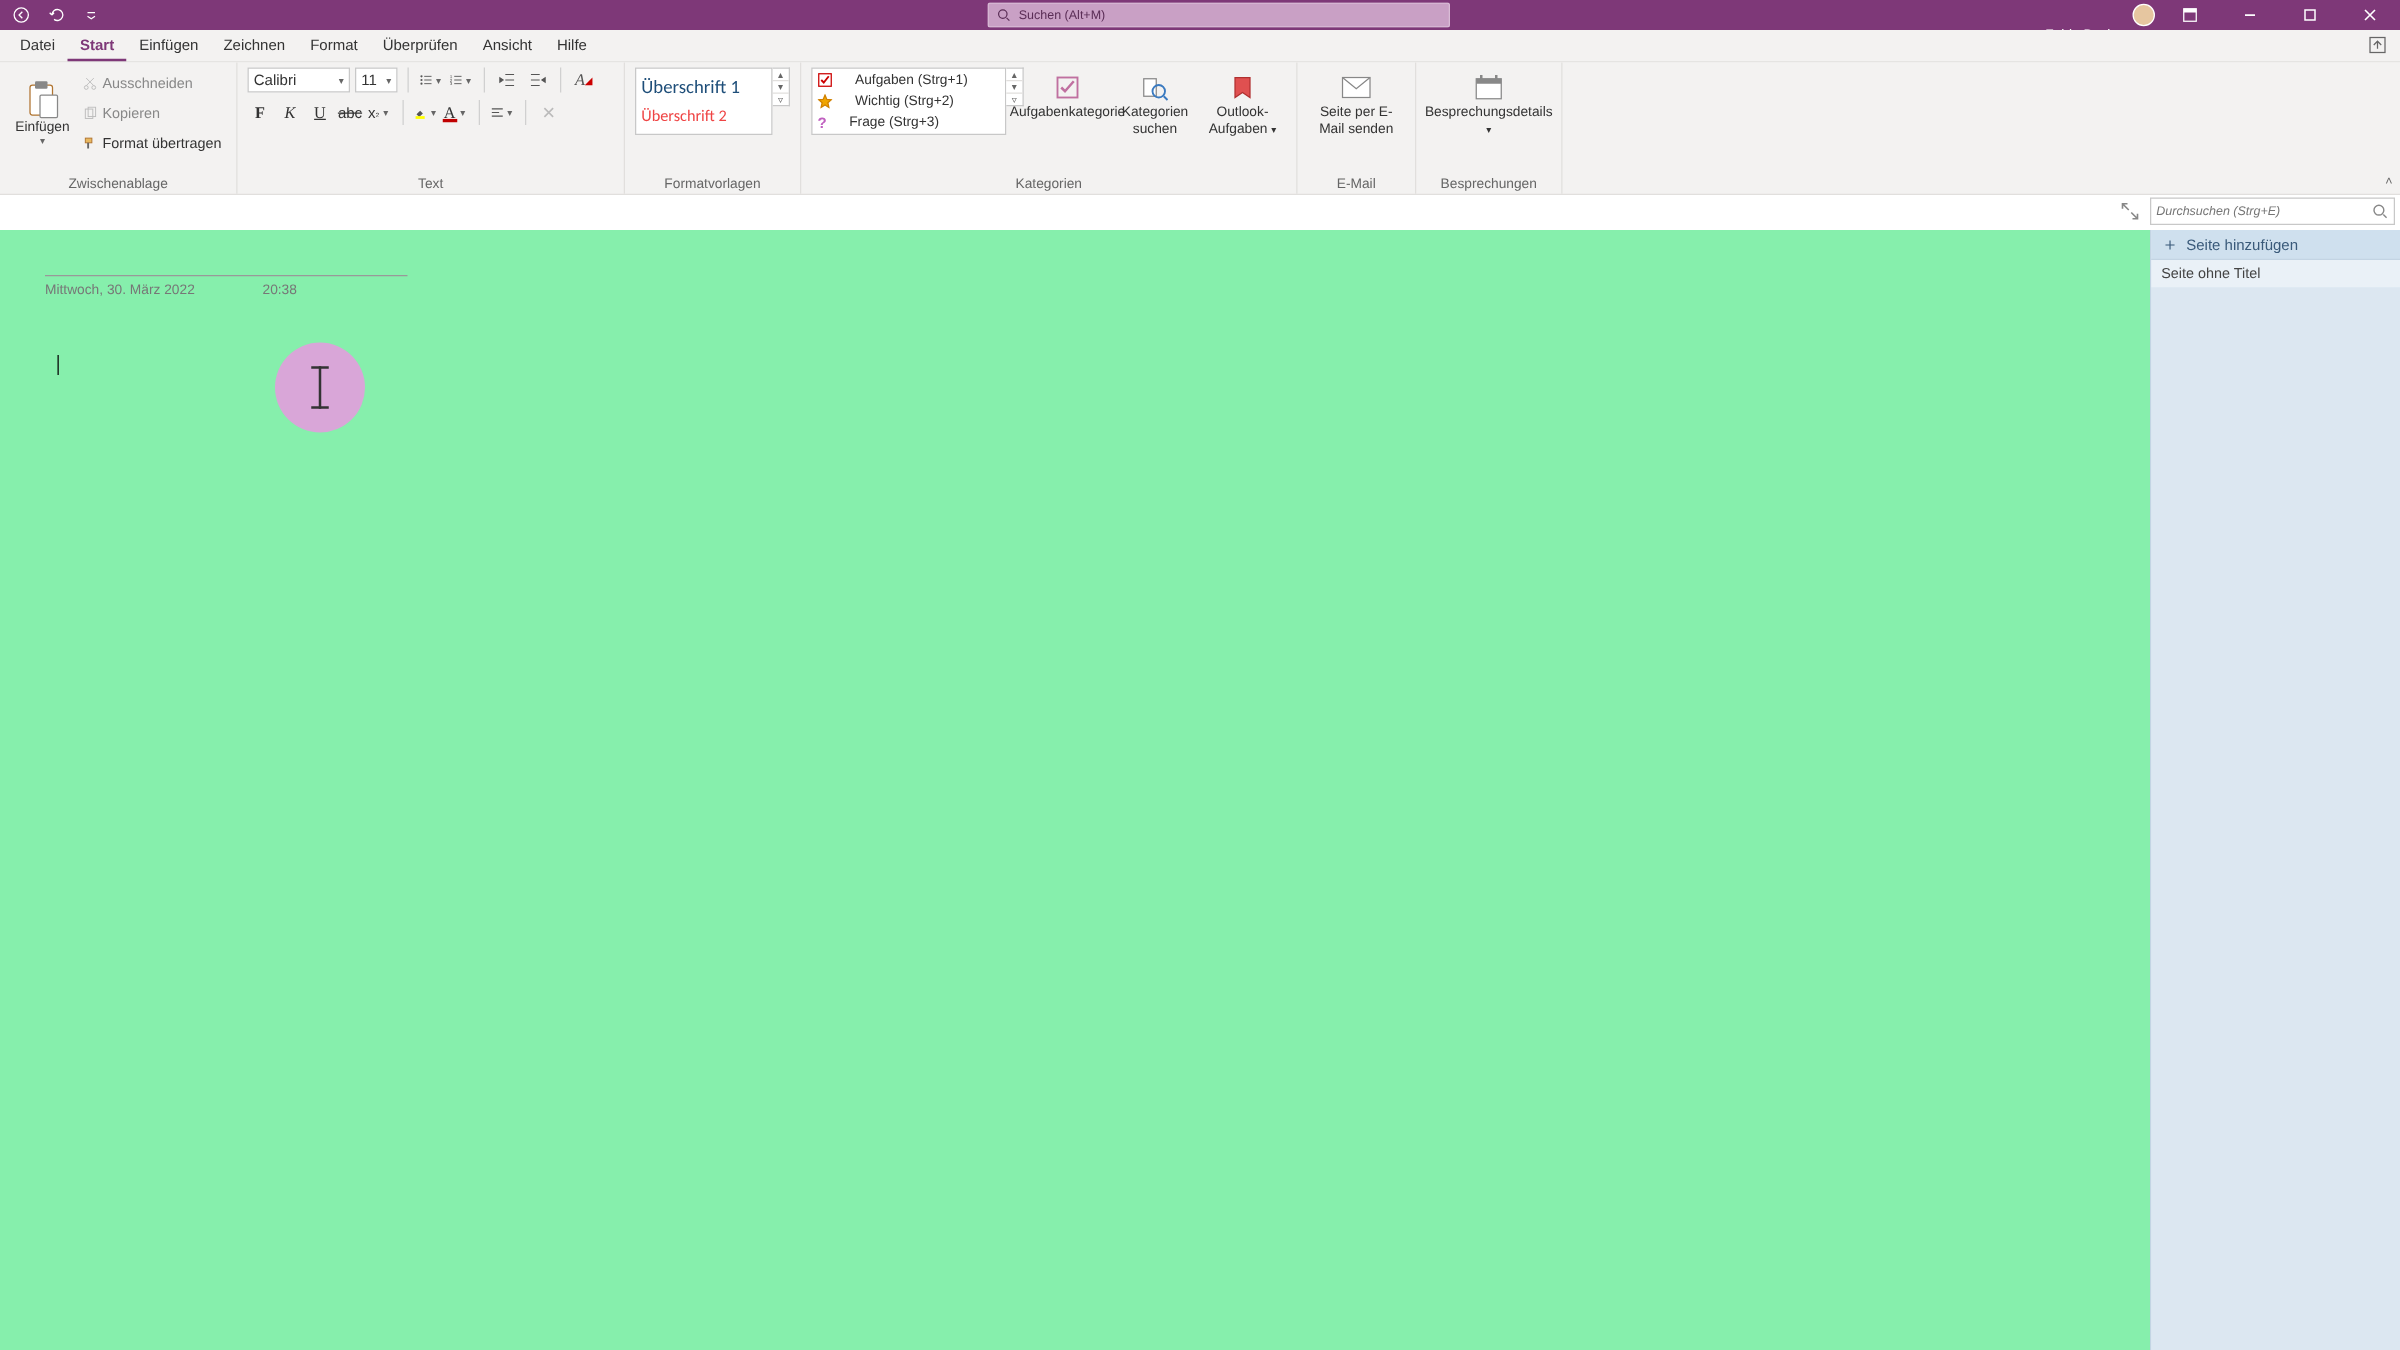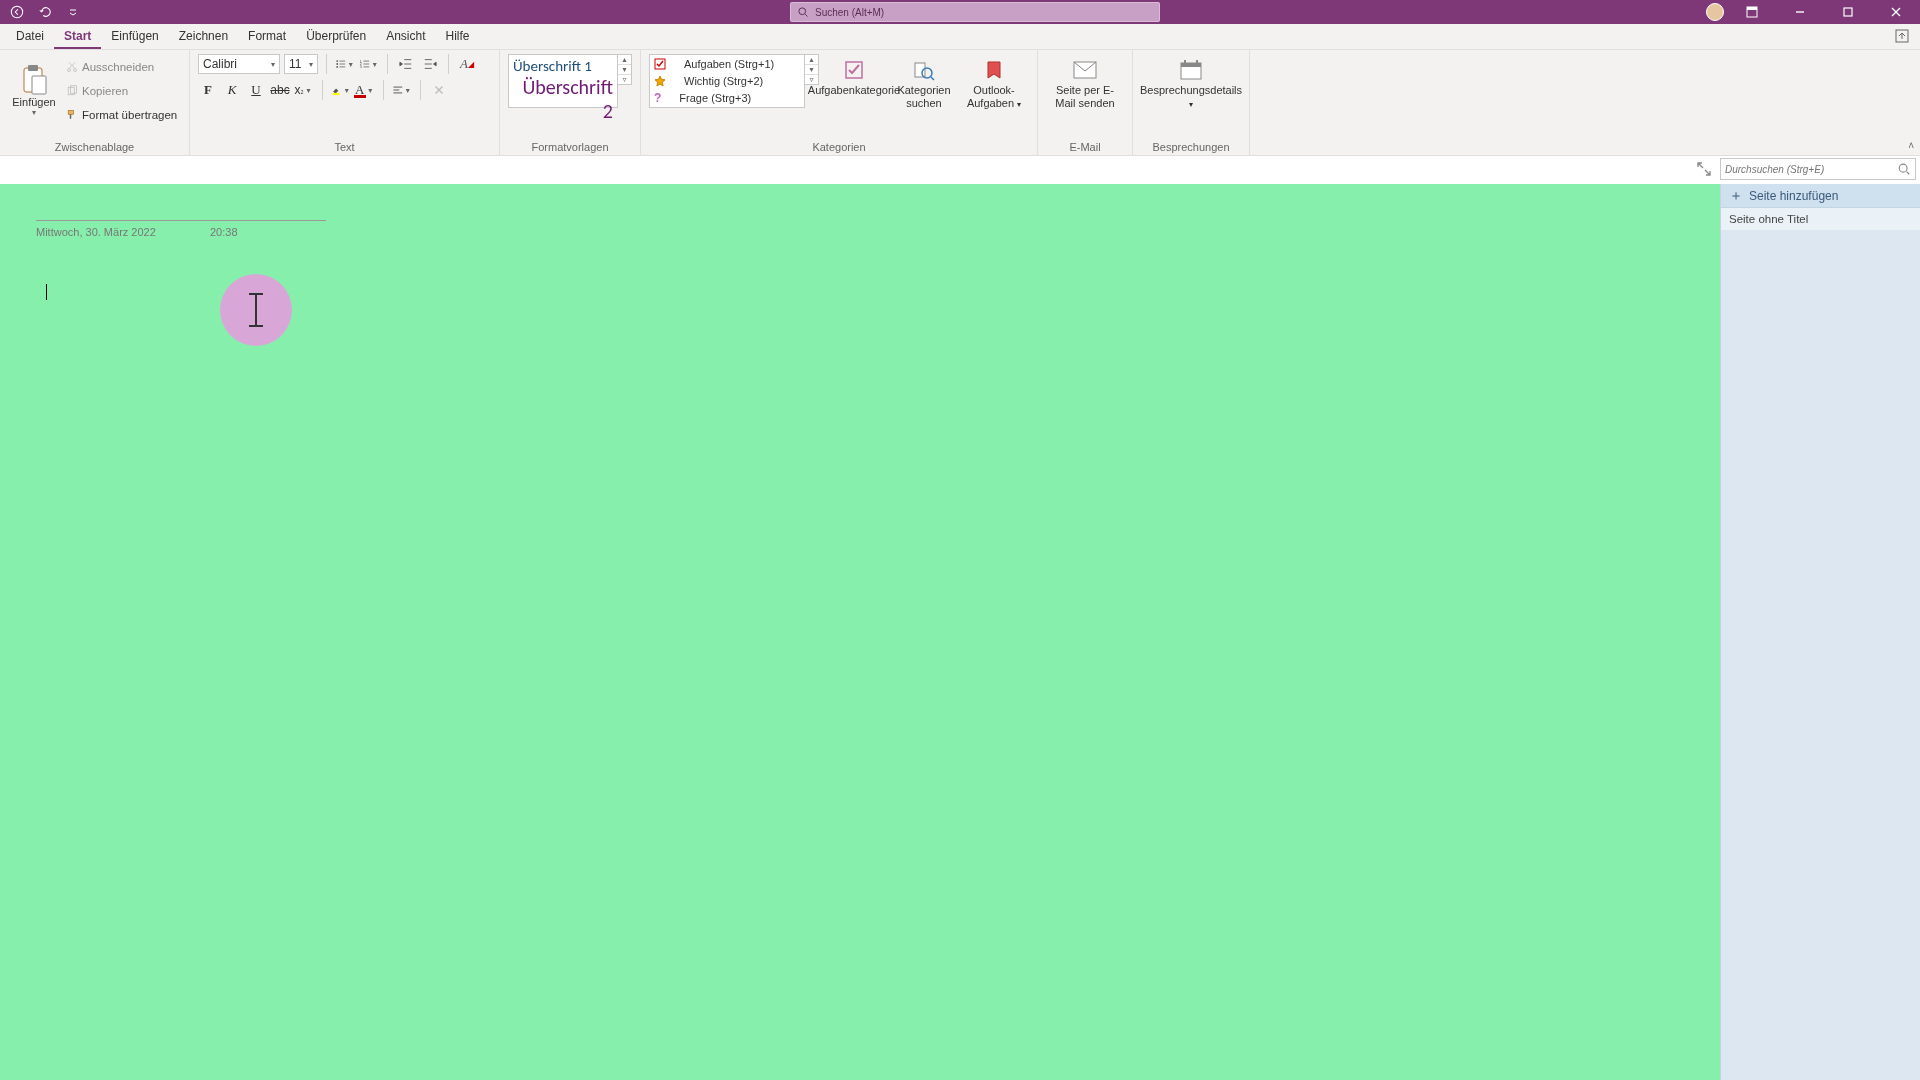--- a/index.html
+++ b/index.html
@@ -44,21 +44,21 @@
 .fontname { width: 82px; height: 20px; border: 1px solid #c8c8c8; background: #fff; font-size: 12px; padding: 0 4px; display: flex; align-items: center; justify-content: space-between; }
 .fontsize { width: 34px; height: 20px; border: 1px solid #c8c8c8; background: #fff; font-size: 12px; padding: 0 4px; display: flex; align-items: center; justify-content: space-between; }
 .rb-btn { width: 20px; height: 20px; display: flex; align-items: center; justify-content: center; border-radius: 2px; cursor: default; }
 .rb-btn svg, .rb-btn span { pointer-events: none; }
 .dd { display: flex; align-items: center; }
 .dd .caret { width: 10px; font-size: 8px; color: #666; text-align: center; }
 
 
 .stylesg .list { width: 110px; height: 54px; border: 1px solid #c8c8c8; background: #fff; display: flex; flex-direction: column; justify-content: space-around; padding: 2px 4px; position: relative; }
 .stylesg .style1 { font-family: Calibri, sans-serif; color: #1e4e79; font-size: 15px; }
-.stylesg .style2 { font-family: Calibri, sans-serif; color: #701a75; font-size: 20px; text-align: right; }
+.stylesg .style2 { font-family: Calibri, sans-serif; color: #ef4444; font-size: 13px; }
 .stylesg .scroll { width: 14px; border: 1px solid #c8c8c8; border-left: none; background: #fff; display: flex; flex-direction: column; }
 .stylesg .scroll div { flex: 1; display: flex; align-items: center; justify-content: center; font-size: 8px; color: #666; border-bottom: 1px solid #e1dfdd; }
 .stylesg .scroll div:last-child { border-bottom: none; }
 
 
 .tagsg .list { width: 156px; height: 54px; border: 1px solid #c8c8c8; background: #fff; display: flex; flex-direction: column; font-size: 11px; }
 .tagsg .list .tag-row { flex: 1; display: flex; align-items: center; padding: 0 4px; gap: 18px; }
 .tagsg .scroll { width: 14px; border: 1px solid #c8c8c8; border-left: none; background: #fff; display: flex; flex-direction: column; }
 .tagsg .scroll div { flex: 1; display: flex; align-items: center; justify-content: center; font-size: 8px; color: #666; border-bottom: 1px solid #e1dfdd; }
 .tagsg .scroll div:last-child { border-bottom: none; }

